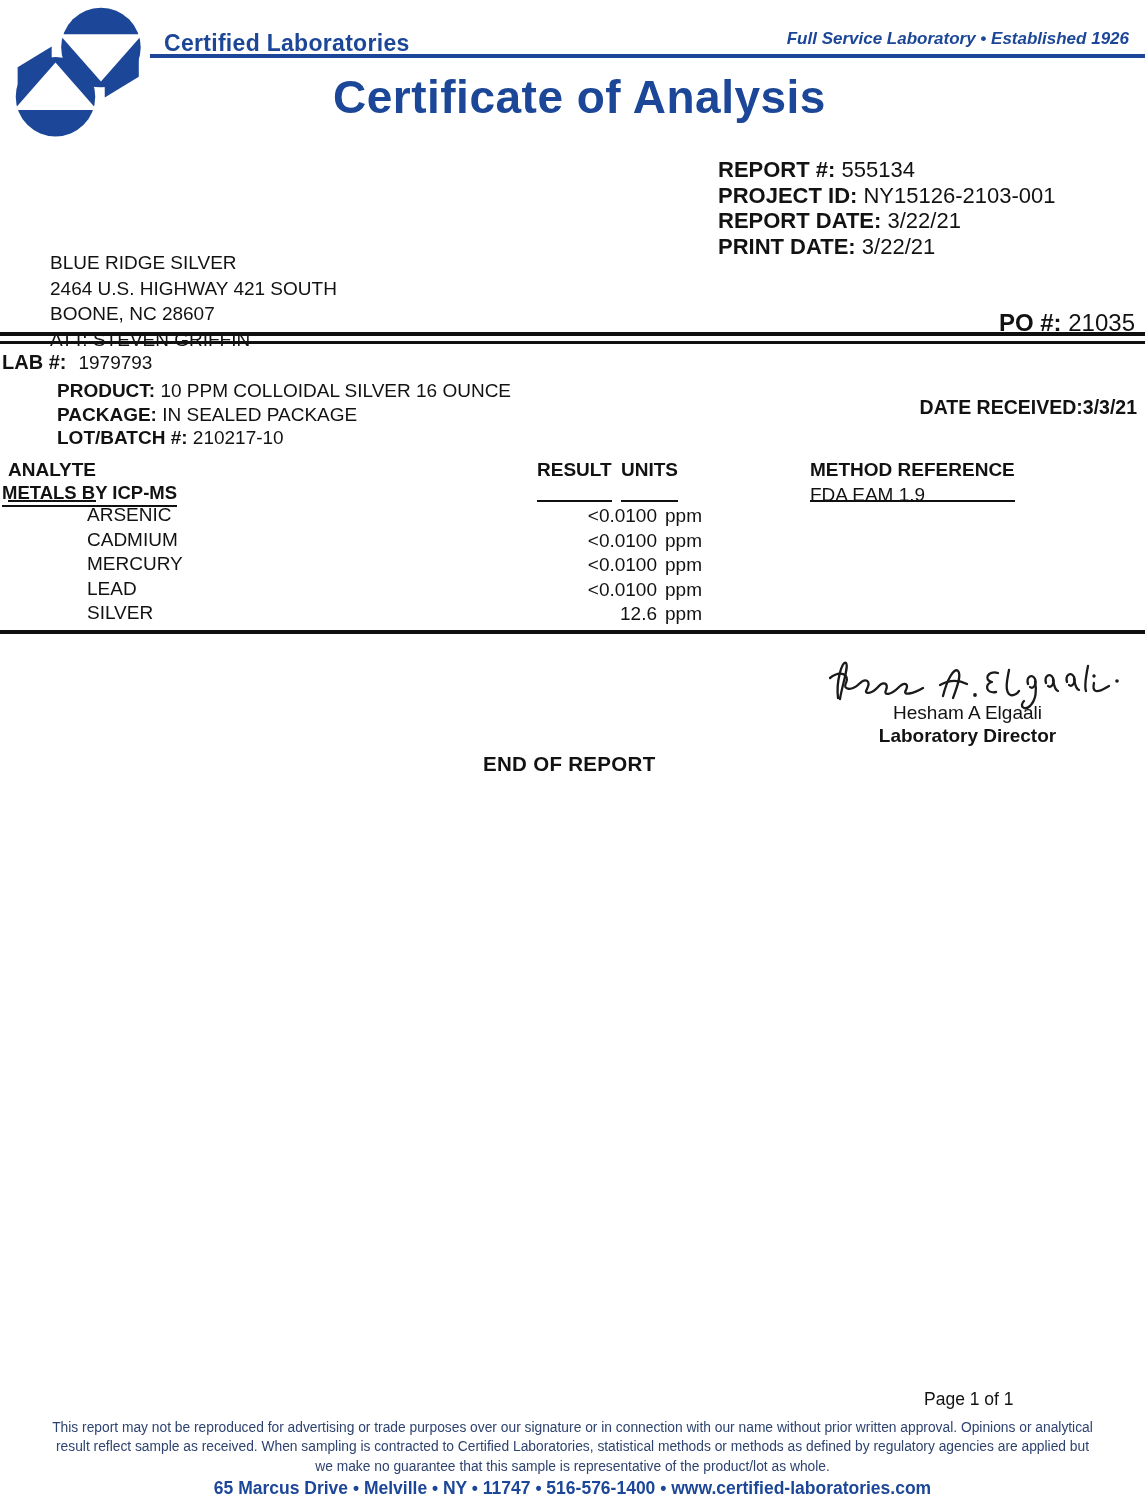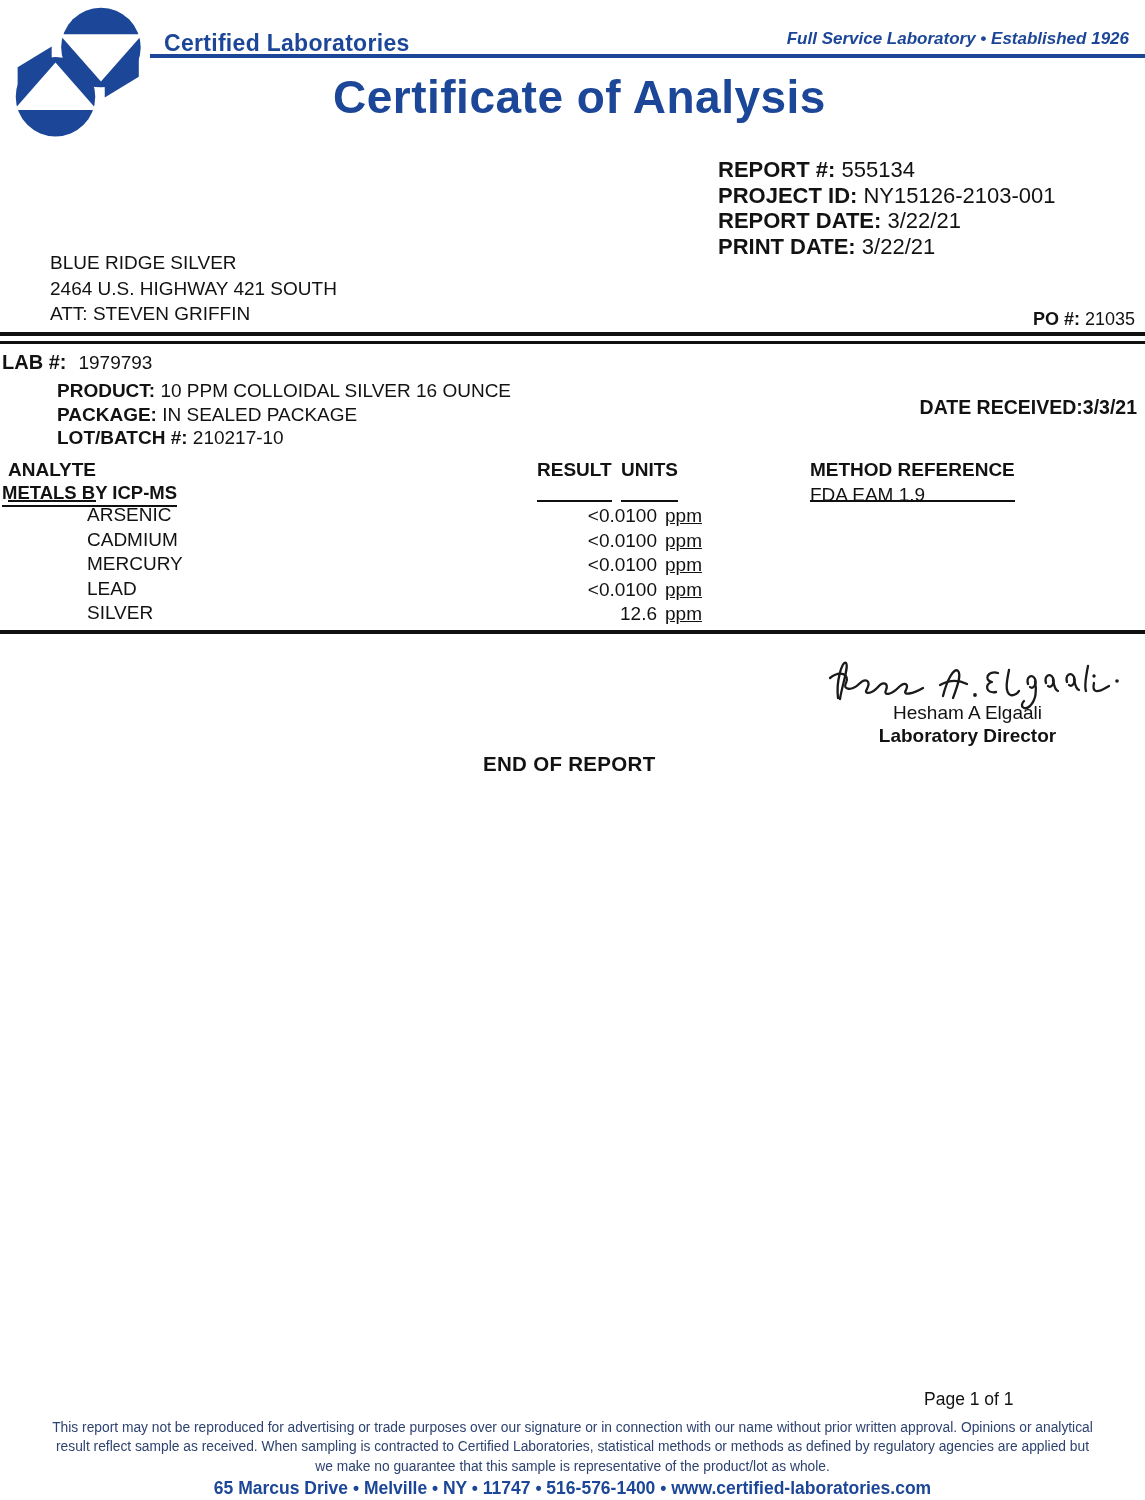--- a/index.html
+++ b/index.html
@@ -15,40 +15,40 @@
   .b{font-weight:bold;}
   
   .logo{left:6px;top:2px;width:152px;height:142px;}
   .company{left:164px;top:30px;font-size:23px;font-weight:bold;color:var(--accent,#1c4697);letter-spacing:.3px;}
   .header-rule{left:150px;top:54px;width:995px;height:3.5px;background:var(--accent,#1c4697);}
   .tagline{right:16px;top:29px;font-size:17px;font-weight:bold;font-style:italic;color:var(--accent,#1c4697);}
   .doc-title{left:333px;top:70px;font-size:46px;font-weight:bold;color:var(--accent,#1c4697);letter-spacing:.5px;}
   
   .report-block{left:718px;top:157px;font-size:22px;line-height:25.5px;}
   .client-block{left:50px;top:206px;font-size:19px;line-height:25.5px;margin-top:44px;}
-  .po-line{right:10px;top:309px;font-size:18px;}
+  .po-line{right:10px;top:309px;font-size:24px;}
   .rule2a{left:0;top:332px;width:100%;height:3.5px;background:#101010;}
   .rule2b{left:0;top:340.5px;width:100%;height:3.5px;background:#101010;}
   .lab-line{left:2px;top:351px;font-size:20px;}
   .lab-line .val{margin-left:12px;font-weight:normal;font-size:19px;}
   .date-received{right:8px;top:352px;font-size:19.5px;font-weight:bold;margin-top:44px;}
   .product-block{left:57px;top:379px;font-size:19px;line-height:23.6px;}
   
   .th{font-size:19px;font-weight:bold;border-bottom:2.5px solid #101010;padding-bottom:19px;}
   .th-analyte{left:8px;top:459px;}
   .th-result{left:537px;top:459px;}
   .th-units{left:621px;top:459px;}
   .th-method{left:810px;top:459px;}
   .group-head{left:2px;top:482px;font-size:18.5px;font-weight:bold;border-bottom:2.5px solid #101010;padding-bottom:1px;}
   .method-ref{left:810px;top:484px;font-size:19px;}
   .rows{left:0;top:504px;width:720px;margin-left:42px;}
   .result-row{position:relative;height:24.5px;font-size:19px;}
   .c-analyte{position:absolute;left:45px;top:0;}
   .c-result{position:absolute;left:455px;top:1px;width:160px;text-align:right;}
-  .c-units{position:absolute;left:623px;top:1px;text-decoration:underline;}
+  .c-units{position:absolute;left:623px;top:1px;}
   .rule3{left:0;top:630px;width:100%;height:4px;background:#101010;}
   
   .sig-svg{left:826px;top:650px;width:300px;height:62px;}
   .sig-name{left:855px;top:702px;width:225px;text-align:center;font-size:19px;}
   .sig-title{left:855px;top:725px;width:225px;text-align:center;font-size:19px;font-weight:bold;}
   .end-report{left:483px;top:752px;font-size:20.5px;font-weight:bold;letter-spacing:.3px;}
   
   .page-num{left:924px;top:1389px;font-size:17.5px;}
   .disclaimer{left:0;top:1418px;width:100%;text-align:center;font-size:13.8px;line-height:19.3px;color:var(--disclaimer,#2e4370);}
   .contact{left:0;top:1478px;width:100%;text-align:center;font-size:17.5px;font-weight:bold;color:var(--accent,#1c4697);}
@@ -75,20 +75,21 @@
   <div class="abs report-block">
     <div><span class="b">REPORT #:</span> <span>555134</span></div>
     <div><span class="b">PROJECT ID:</span> <span>NY15126-2103-001</span></div>
     <div><span class="b">REPORT DATE:</span> <span>3/22/21</span></div>
     <div><span class="b">PRINT DATE:</span> <span>3/22/21</span></div>
   </div>
 
   <div class="abs client-block">
     <div>BLUE RIDGE SILVER</div>
     <div>2464 U.S. HIGHWAY 421 SOUTH</div>
+    <div>BOONE, NC 28607</div>
     <div>ATT: STEVEN GRIFFIN</div>
   </div>
 
   <div class="abs po-line"><span class="b">PO #:</span> <span>21035</span></div>
 
   <div class="abs rule2a"></div>
   <div class="abs rule2b"></div>
 
   <div class="abs lab-line"><span class="b">LAB #:</span><span class="val">1979793</span></div>
   <div class="abs date-received">DATE RECEIVED:3/3/21</div>

